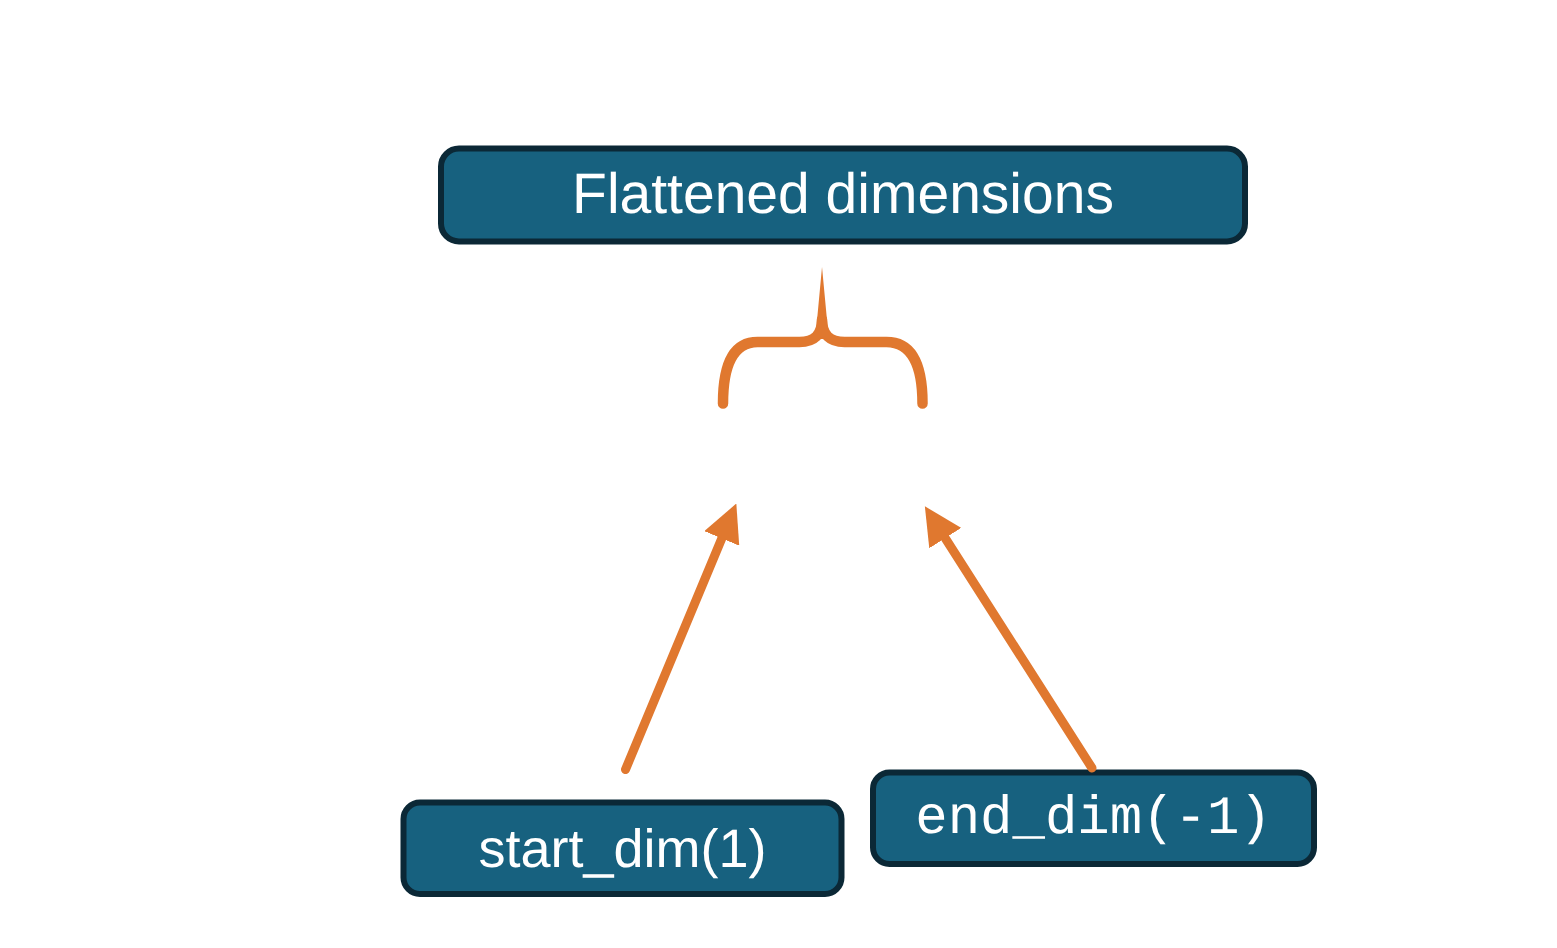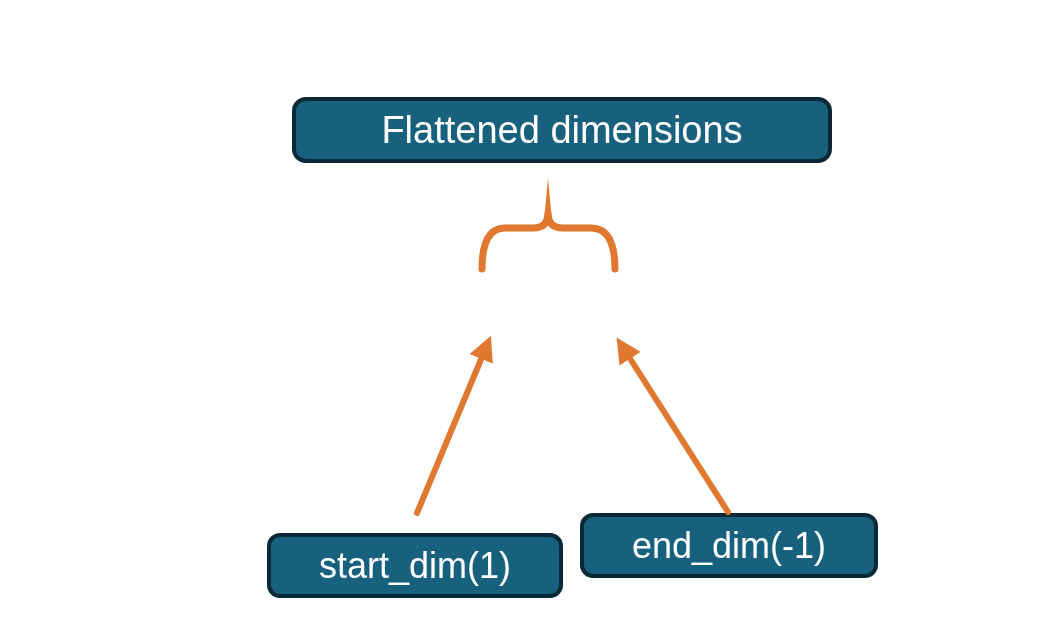--- a/index.html
+++ b/index.html
@@ -57,20 +57,21 @@
     font-size: 36px;
     margin-top: 20px;
   }
   .node-end-dim {
     left: 580px;
     top: 513px;
     width: 298px;
     height: 65px;
     border-radius: 13px;
     font-size: 36px;
+    font-family: Liberation Mono, monospace;
   }
   svg.connectors {
     position: absolute;
     left: 0;
     top: 0;
     pointer-events: none;
   }
   .orange-stroke {
     stroke: var(--arrow, #E0782F);
     fill: none;

